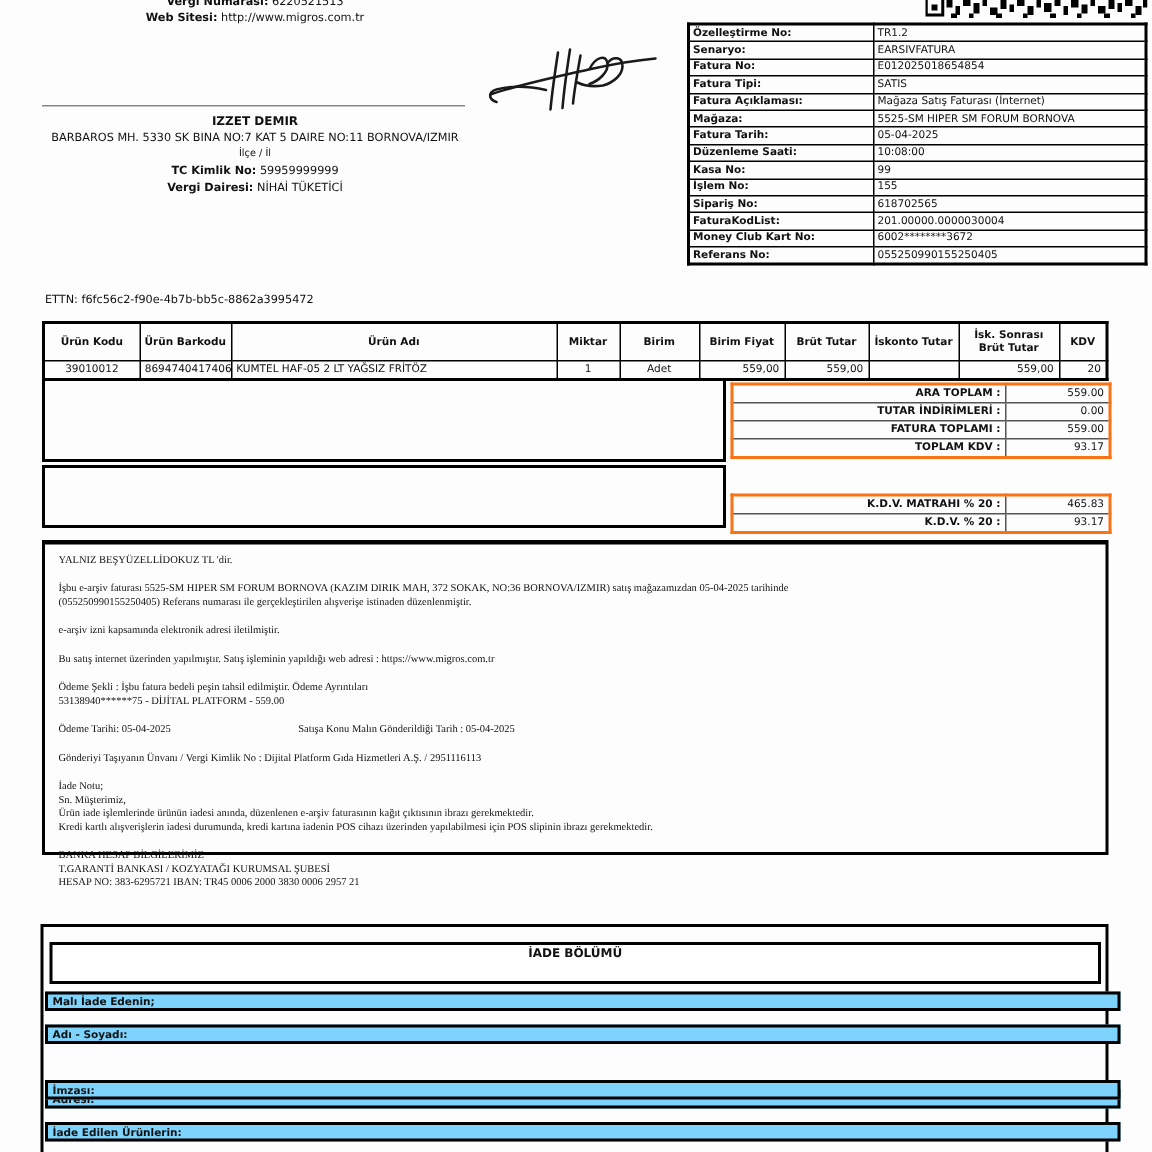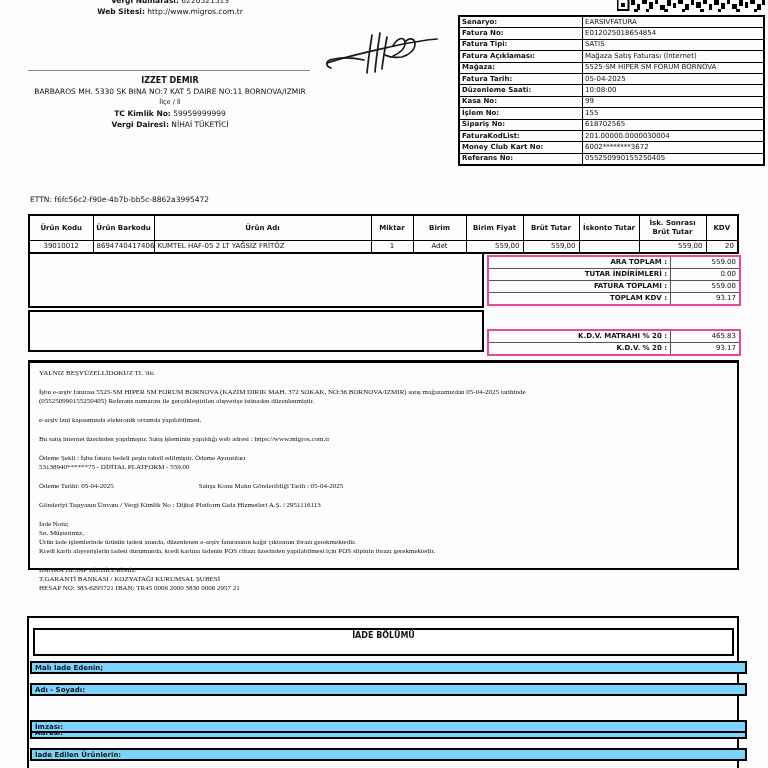--- a/index.html
+++ b/index.html
@@ -25,21 +25,21 @@
 
   
   .items-table { left:28px; top:214px; width:709px; border-collapse:collapse; font-size:7px; border:2px solid #000; table-layout:fixed; position:absolute; }
   .items-table th { border:1px solid #000; text-align:center; padding:1px 2px; height:22px; white-space:pre-line; line-height:9px; }
   .items-table td { border:1px solid #000; padding:0 3px; height:11px; line-height:9px; overflow:hidden; white-space:nowrap; }
   .tc { text-align:center; } .tr { text-align:right; } .tl { text-align:left; }
 
   
   .box1 { left:28px; top:252px; width:456px; height:56px; border:2px solid #000; }
   .box2 { left:28px; top:310px; width:456px; height:42px; border:2px solid #000; }
-  .totals-table, .vat-table { left:487px; width:254px; border-collapse:collapse; font-size:7px; border:2px solid #ec4899; table-layout:fixed; position:absolute; }
+  .totals-table, .vat-table { left:487px; width:254px; border-collapse:collapse; font-size:7px; border:2px solid #f97316; table-layout:fixed; position:absolute; }
   .totals-table { top:255px; } .vat-table { top:329px; }
   .totals-table td, .vat-table td { border:1px solid #555; padding:0 3px; height:11px; line-height:9px; text-align:right; white-space:nowrap; }
   .totals-table td.lbl, .vat-table td.lbl { font-weight:bold; }
   .totals-table td.val, .vat-table td.val { width:62px; }
 
   
   .notes { left:28px; top:360px; width:711px; height:210px; border:2px solid #000; border-top-width:3px; padding:6px 9px; font-size:7px; line-height:9px;font-family:Liberation Serif, serif; }
   .np { margin:0 0 10px 0; }
   .np div { white-space:nowrap; overflow:hidden; }
   .gap2 { margin-left:85px; }
@@ -112,20 +112,24 @@
     <div class="b name">IZZET DEMIR</div>
     <div>BARBAROS MH. 5330 SK BINA NO:7 KAT 5 DAIRE NO:11 BORNOVA/IZMIR</div>
     <div style="font-size:6.5px;">İlçe / İl</div>
     <div><span class="b">TC Kimlik No:</span> <span>59959999999</span></div>
     <div><span class="b">Vergi Dairesi:</span> <span>NİHAİ TÜKETİCİ</span></div>
   </div>
 
   <table class="info-table">
     <tbody>
       <tr>
+          <td class="lbl">Özelleştirme No:</td>
+          <td>TR1.2</td>
+        </tr>
+      <tr>
           <td class="lbl">Senaryo:</td>
           <td>EARSIVFATURA</td>
         </tr>
       <tr>
           <td class="lbl">Fatura No:</td>
           <td>E012025018654854</td>
         </tr>
       <tr>
           <td class="lbl">Fatura Tipi:</td>
           <td>SATIS</td>
@@ -258,21 +262,21 @@
 
   <div class="abs notes">
     <div class="np">
         <div>YALNIZ BEŞYÜZELLİDOKUZ TL 'dir.</div>
       </div>
     <div class="np">
       <div>İşbu e-arşiv faturası 5525-SM HIPER SM FORUM BORNOVA (KAZIM DIRIK MAH, 372 SOKAK, NO:36 BORNOVA/IZMIR) satış mağazamızdan 05-04-2025 tarihinde</div>
       <div>(055250990155250405) Referans numarası ile gerçekleştirilen alışverişe istinaden düzenlenmiştir.</div>
     </div>
     <div class="np">
-        <div>e-arşiv izni kapsamında elektronik ortamda yapılabilmesi.</div>
+        <div>e-arşiv izni kapsamında elektronik adresi iletilmiştir.</div>
       </div>
     <div class="np">
         <div>Bu satış internet üzerinden yapılmıştır. Satış işleminin yapıldığı web adresi : https://www.migros.com.tr</div>
       </div>
     <div class="np">
       <div>Ödeme Şekli : İşbu fatura bedeli peşin tahsil edilmiştir. Ödeme Ayrıntıları</div>
       <div>53138940******75 - DİJİTAL PLATFORM - 559.00</div>
     </div>
     <div class="np">
       <div><span>Ödeme Tarihi: 05-04-2025</span><span class="gap2">Satışa Konu Malın Gönderildiği Tarih : 05-04-2025</span></div>

